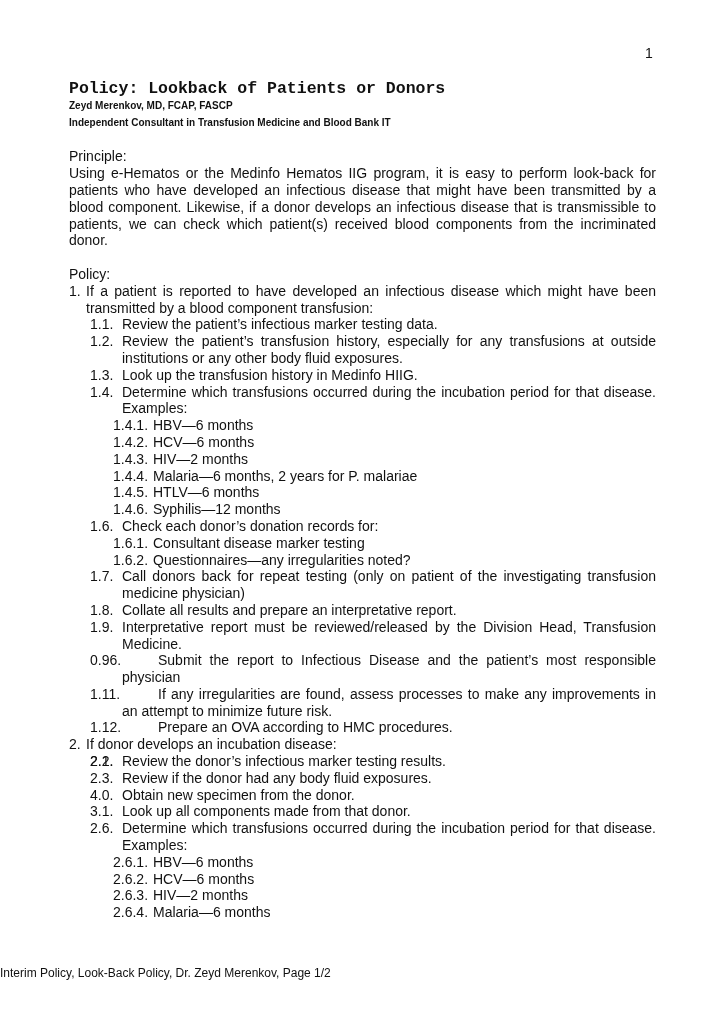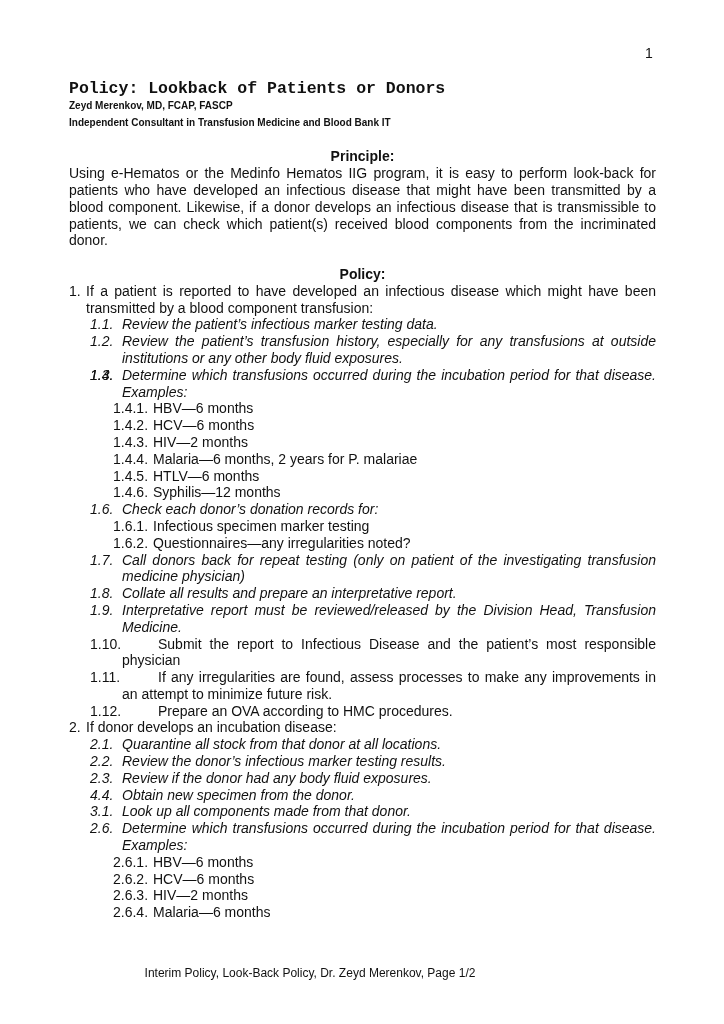--- a/index.html
+++ b/index.html
@@ -10,37 +10,37 @@
   .page-number {
     position: absolute; top: 45px; left: 645px; font-size: 14px;
   }
   .content {
     position: absolute; left: 69px; top: 79px; width: 587px;
     font-size: 14px; line-height: 16.8px;
   }
   .title { font-weight: bold; font-size: 16.5px; line-height: 19px; font-family: Liberation Mono, monospace; }
   .subhead { font-weight: bold; font-size: 10px; line-height: 16.8px; }
   .spacer { height: 16.8px; }
-  .section-heading { font-weight: bold; text-align: center; }
+  .section-heading { font-weight: normal; }
   .justify { text-align: justify; }
   .item { position: relative; text-align: justify; }
   
   .l1 { padding-left: 17px; }
   .l1 > .num { position: absolute; left: 0; }
   
-  .l2 { padding-left: 53px; font-style: italic; }
+  .l2 { padding-left: 53px; }
   .l2 > .num { position: absolute; left: 21px; }
   
   .l3 { padding-left: 84px; }
   .l3 > .num { position: absolute; left: 44px; }
   
   .l2w { padding-left: 53px; }
   .l2w > .num { position: absolute; left: 21px; }
   .footer {
-    position: absolute; top: 966px; left: 0; width: 620px; text-align: center;
+    position: absolute; top: 966px; left: 0; width: 620px; 
     font-size: 12px;
   }
 </style>
 </head>
 <body>
 
 <div class="page-number">1</div>
 
 <div class="content">
   <div class="title">Policy:  Lookback of Patients or Donors</div>
@@ -50,51 +50,51 @@
 
   <div class="section-heading">Principle:</div>
   <div class="justify">Using e-Hematos or the Medinfo Hematos IIG program, it is easy to perform look-back for patients who have developed an infectious disease that might have been transmitted by a blood component.  Likewise, if a donor develops an infectious disease that is transmissible to patients, we can check which patient(s) received blood components from the incriminated donor.</div>
   <div class="spacer"></div>
 
   <div class="section-heading">Policy:</div>
   <div id="policy-list">
       <div class="item l1"><span class="num">1.</span><span>If a patient is reported to have developed an infectious disease which might have been transmitted by a blood component transfusion:</span></div>
       <div class="item l2"><span class="num">1.1.</span><span>Review the patient’s infectious marker testing data.</span></div>
       <div class="item l2"><span class="num">1.2.</span><span>Review the patient’s transfusion history, especially for any transfusions at outside institutions or any other body fluid exposures.</span></div>
-      <div class="item l2"><span class="num">1.3.</span></div>
+      <div class="item l2"><span class="num">1.3.</span><span>Look up the transfusion history in Medinfo HIIG.</span></div>
       <div class="item l2"><span class="num">1.4.</span><span>Determine which transfusions occurred during the incubation period for that disease.  Examples:</span></div>
       <div class="item l3"><span class="num">1.4.1.</span><span>HBV—6 months</span></div>
       <div class="item l3"><span class="num">1.4.2.</span><span>HCV—6 months</span></div>
       <div class="item l3"><span class="num">1.4.3.</span><span>HIV—2 months</span></div>
       <div class="item l3"><span class="num">1.4.4.</span><span>Malaria—6 months, 2 years for P. malariae</span></div>
       <div class="item l3"><span class="num">1.4.5.</span><span>HTLV—6 months</span></div>
       <div class="item l3"><span class="num">1.4.6.</span><span>Syphilis—12 months</span></div>
       <div class="item l2"><span class="num">1.6.</span><span>Check each donor’s donation records for:</span></div>
-      <div class="item l3"><span class="num">1.6.1.</span><span>Infectious specimen marker testing</span></div>
+      <div class="item l3"><span class="num">1.6.1.</span><span>Consultant disease marker testing</span></div>
       <div class="item l3"><span class="num">1.6.2.</span><span>Questionnaires—any irregularities noted?</span></div>
       <div class="item l2"><span class="num">1.7.</span><span>Call donors back for repeat testing (only on patient of the investigating transfusion medicine physician)</span></div>
       <div class="item l2"><span class="num">1.8.</span><span>Collate all results and prepare an interpretative report.</span></div>
       <div class="item l2"><span class="num">1.9.</span><span>Interpretative report must be reviewed/released by the Division Head, Transfusion Medicine.</span></div>
       <div class="item l2w">
-        <span class="num">1.10.</span>
+        <span class="num">0.96.</span>
         <span style="display: block; text-indent: 36px;">Submit the report to Infectious Disease and the patient’s most responsible physician</span>
       </div>
       <div class="item l2w">
         <span class="num">1.11.</span>
         <span style="display: block; text-indent: 36px;">If any irregularities are found, assess processes to make any improvements in an attempt to minimize future risk.</span>
       </div>
       <div class="item l2w">
         <span class="num">1.12.</span>
         <span style="display: block; text-indent: 36px;">Prepare an OVA according to HMC procedures.</span>
       </div>
       <div class="item l1"><span class="num">2.</span><span>If donor develops an incubation disease:</span></div>
-      <div class="item l2"><span class="num">2.1.</span><span>Quarantine all stock from that donor at all locations.</span></div>
+      <div class="item l2"><span class="num">2.1.</span></div>
       <div class="item l2"><span class="num">2.2.</span><span>Review the donor’s infectious marker testing results.</span></div>
       <div class="item l2"><span class="num">2.3.</span><span>Review if the donor had any body fluid exposures.</span></div>
-      <div class="item l2"><span class="num">4.4.</span><span>Obtain new specimen from the donor.</span></div>
+      <div class="item l2"><span class="num">4.0.</span><span>Obtain new specimen from the donor.</span></div>
       <div class="item l2"><span class="num">3.1.</span><span>Look up all components made from that donor.</span></div>
       <div class="item l2"><span class="num">2.6.</span><span>Determine which transfusions occurred during the incubation period for that disease.  Examples:</span></div>
       <div class="item l3"><span class="num">2.6.1.</span><span>HBV—6 months</span></div>
       <div class="item l3"><span class="num">2.6.2.</span><span>HCV—6 months</span></div>
       <div class="item l3"><span class="num">2.6.3.</span><span>HIV—2 months</span></div>
       <div class="item l3"><span class="num">2.6.4.</span><span>Malaria—6 months</span></div>
     </div>
 </div>
 
 <div class="footer">Interim Policy, Look-Back Policy, Dr. Zeyd Merenkov, Page 1/2</div>

